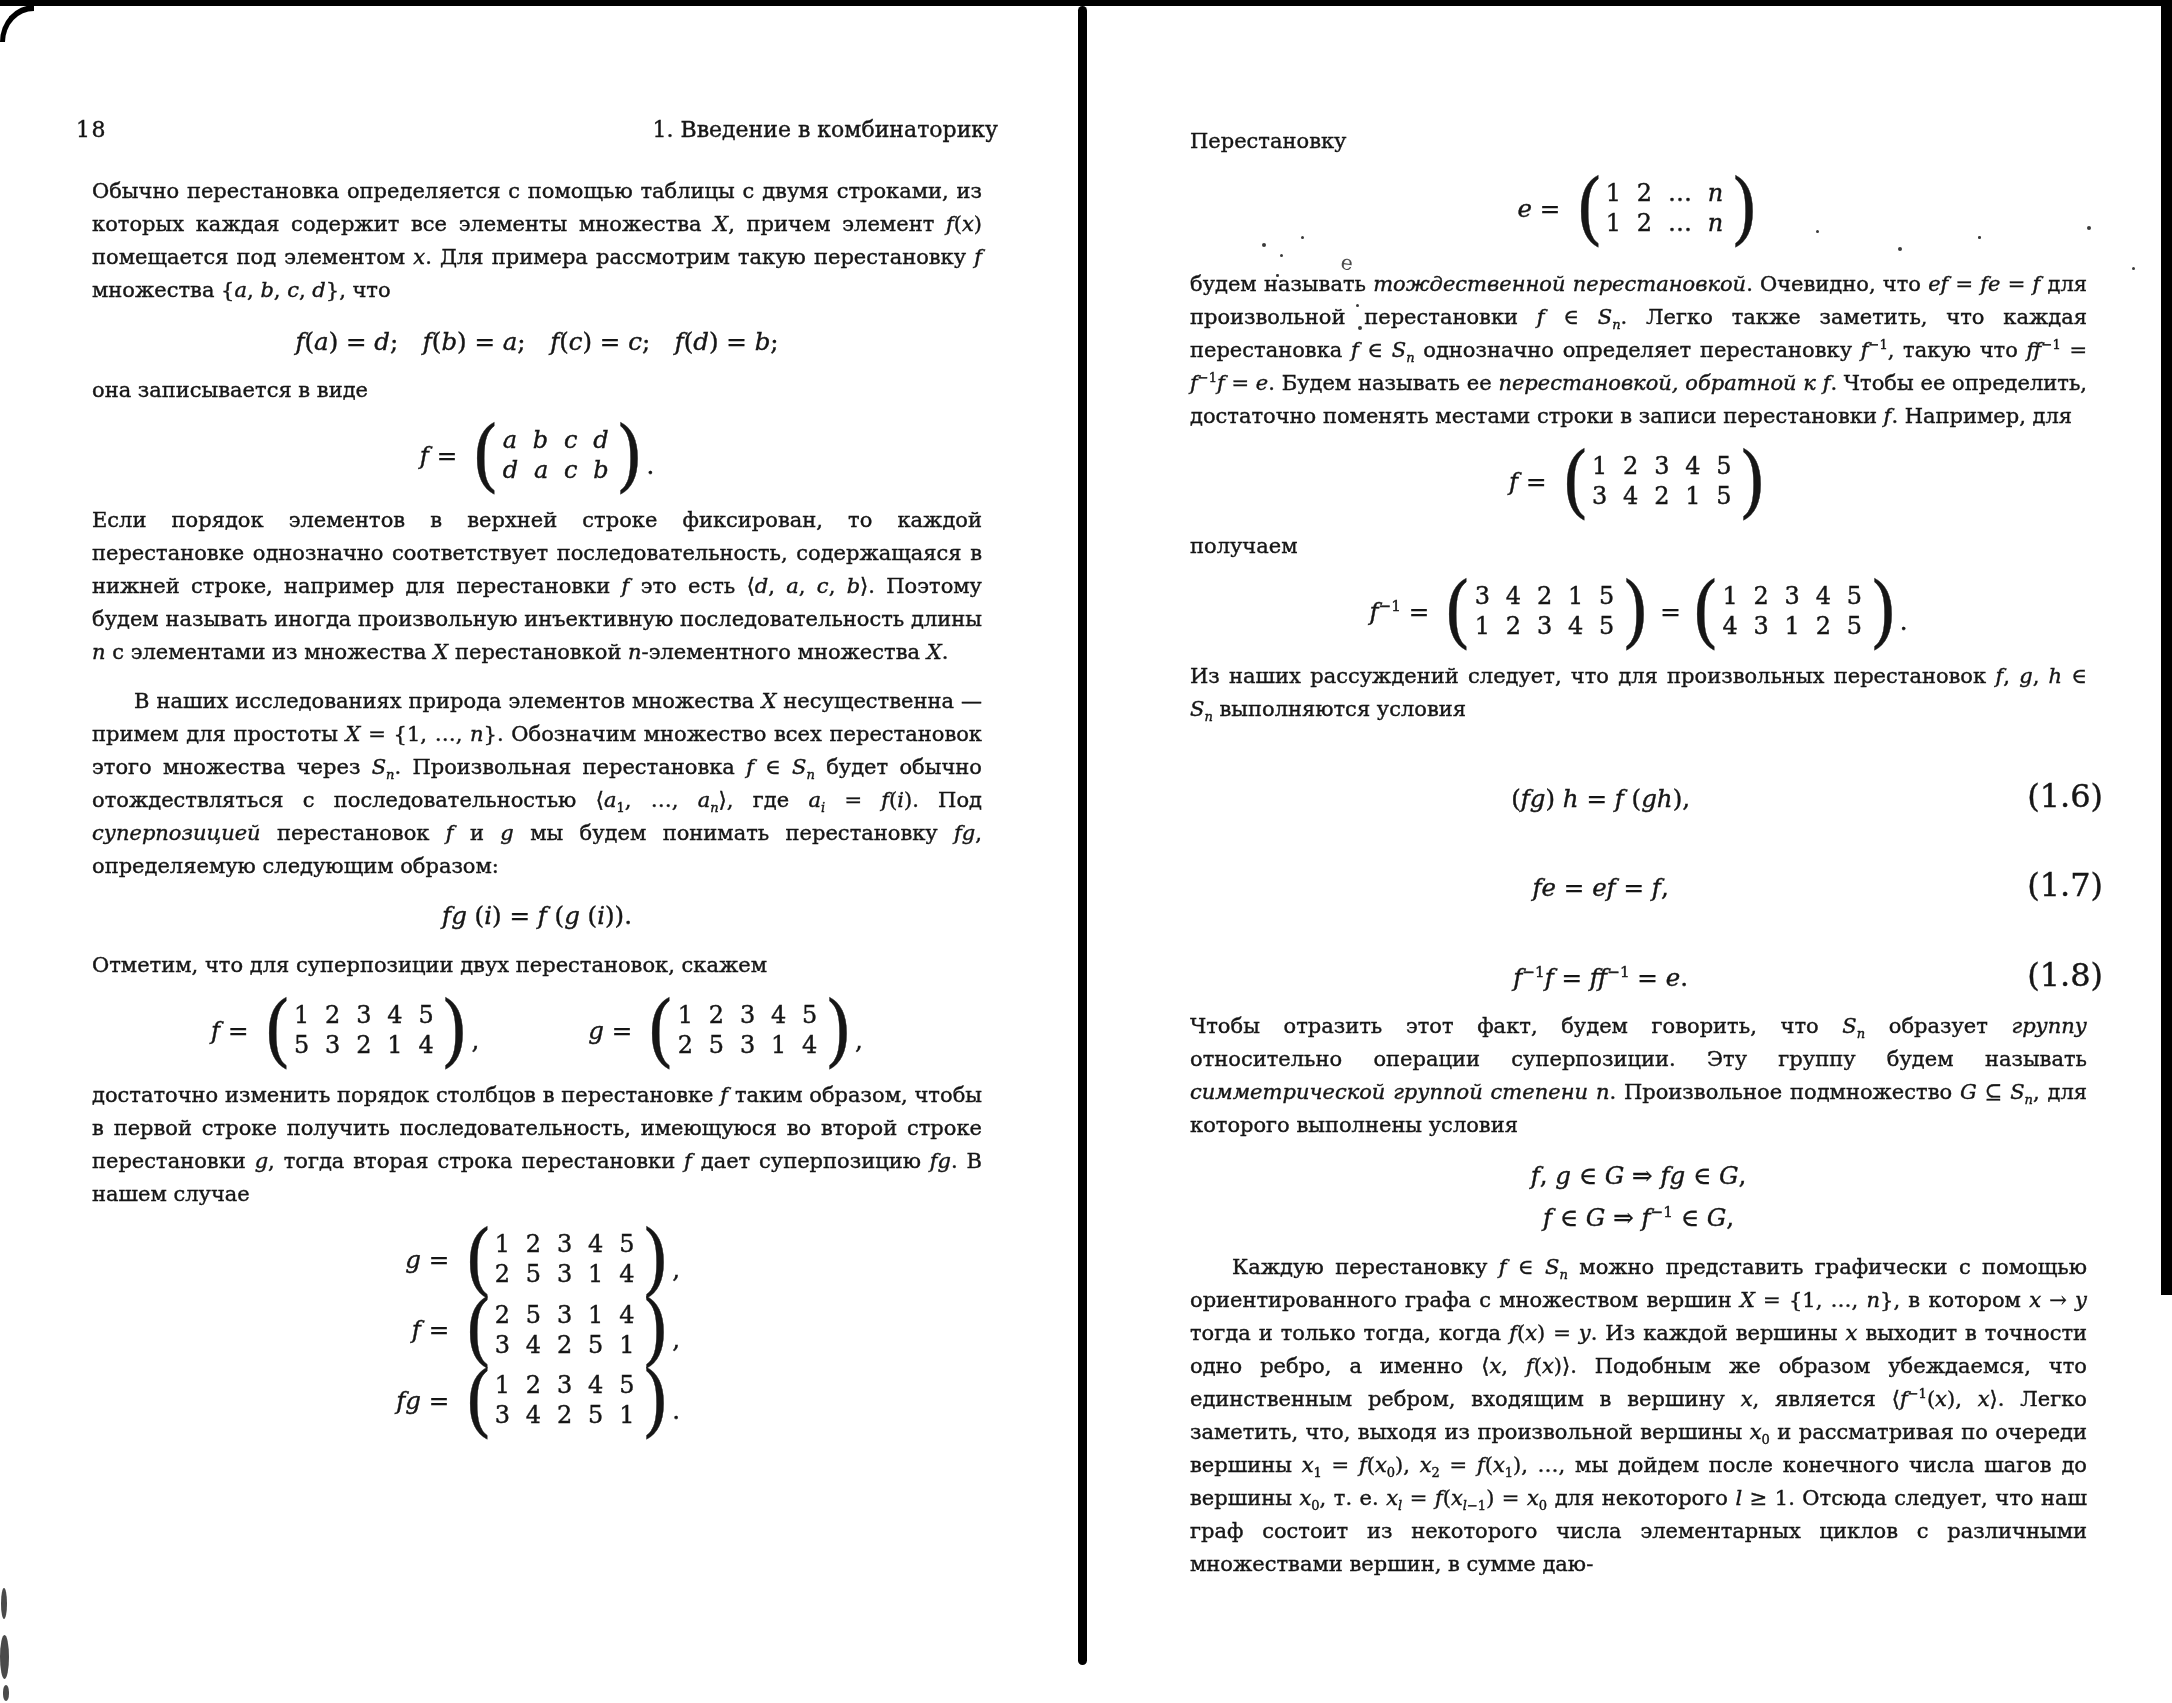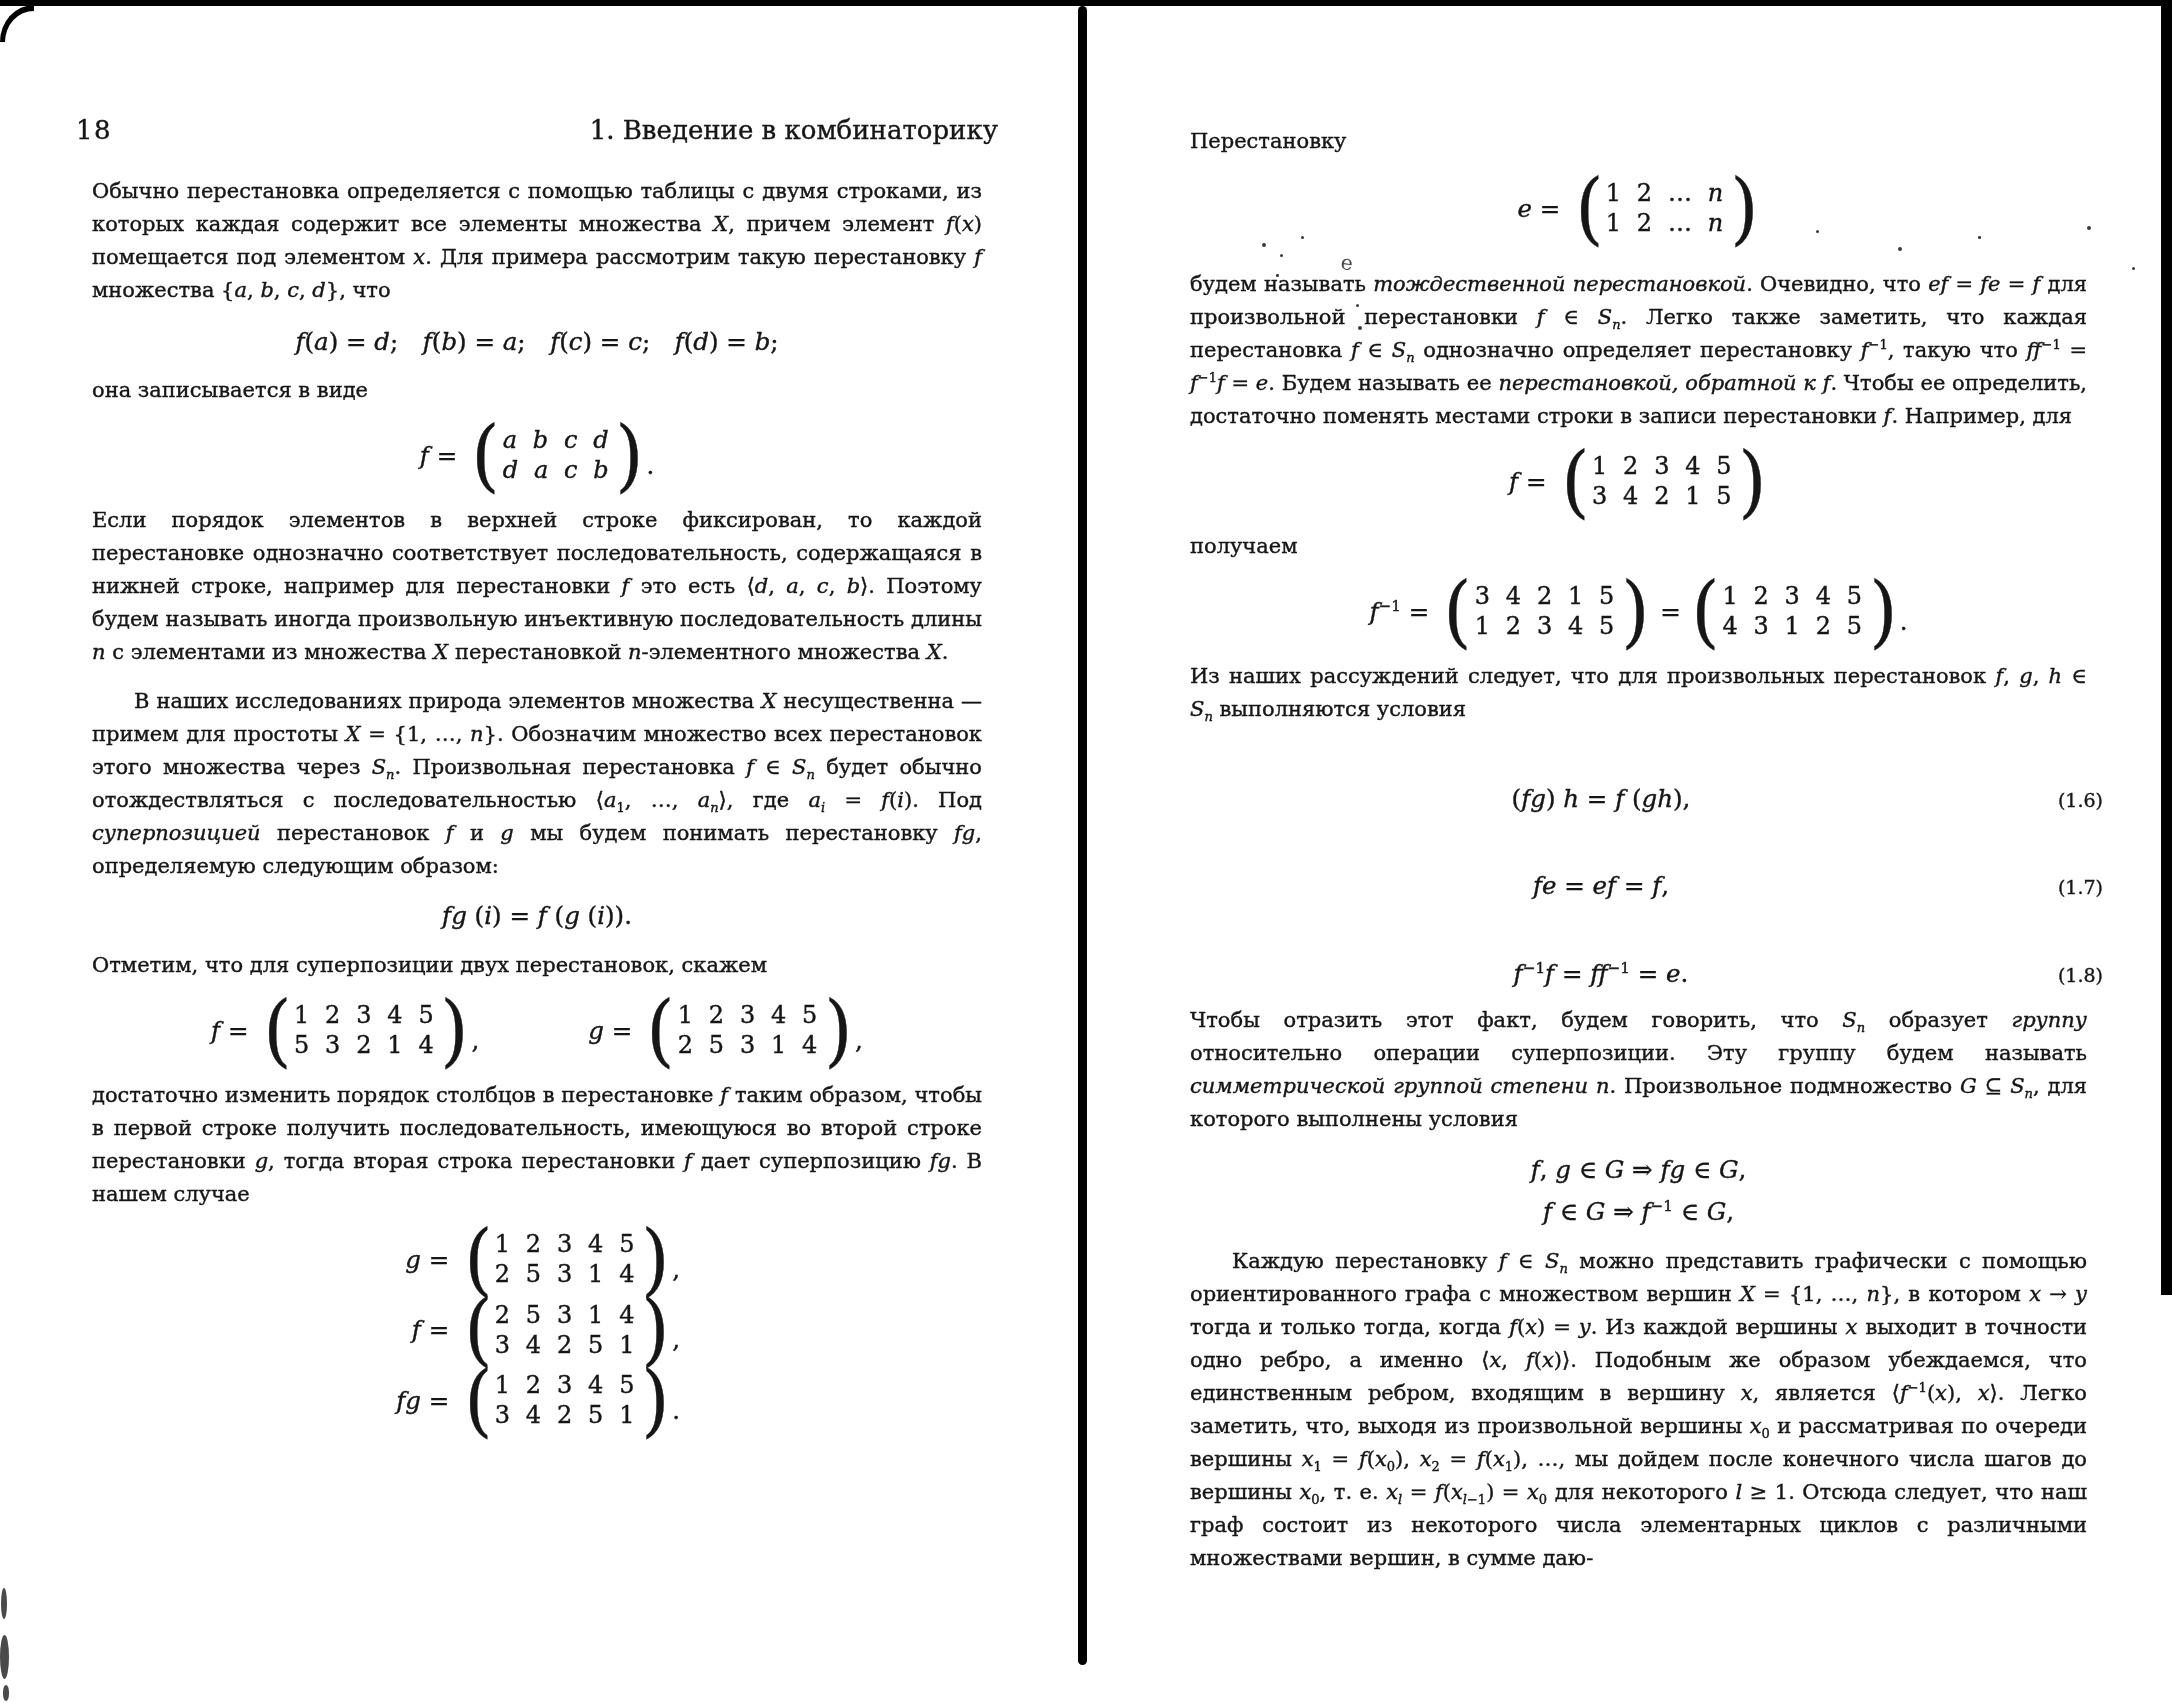--- a/index.html
+++ b/index.html
@@ -19,21 +19,21 @@
   .right-strip{left:2161px;top:0;width:11.6px;height:1295px;}
   .blob{border-radius:50%;background:#2a2a2a;opacity:.85;}
   .dot{position:absolute;border-radius:50%;background:#3a3a3a;}
   .noise-char{position:absolute;background:none;color:#4a4a4a;
     font-size:20.4px;transform:rotate(8deg);letter-spacing:4.1px;}
   
   .page{position:absolute;-webkit-text-stroke:0.4px #161616;}
   .page-left{left:76px;top:115px;width:922px;}
   .page-right{left:1174px;top:109px;width:929px;}
   .pagehead{display:flex;justify-content:space-between;align-items:baseline;
-    font-size:26px;line-height:30px;}
+    font-size:22px;line-height:30px;}
   .page-left  .pagehead{margin-bottom:30px;}
   .page-right .pagehead{margin-bottom:34px;}
   .pnum{letter-spacing:1.4px;}
   p{margin:16px;font-size:21px;line-height:33px;}
   .just{text-align:justify;}
   .indent{text-indent:42px;}
   .ab{font-family:"DejaVu Sans",sans-serif;}
   sub{font-size:62%;line-height:0;}
   sup{font-size:62%;line-height:0;}
   
@@ -47,21 +47,21 @@
   .mlabel{margin-right:5.5px;font-size:24.5px;white-space:pre;}
   .lp,.rp{font-size:79px;line-height:65px;height:65px;display:inline-block;
     transform:scaleX(.9);font-weight:400;}
   .mrows{display:inline-flex;flex-direction:column;text-align:center;margin:0 1.4px;}
   .mrow{font-size:24px;line-height:30px;letter-spacing:4.1px;white-space:pre;}
   .mtail{font-size:24.5px;align-self:flex-end;line-height:1;margin:0 0 9.5px 1.4px;}
   .stack .mlabel{display:inline-block;min-width:63px;text-align:right;}
   
   .eqrow{display:flex;align-items:baseline;margin:16.4px 0;}
   .eqf{flex:1;text-align:center;font-size:24.5px;margin-top:42px;}
-  .eqno{font-size:19px;min-width:75px;text-align:right;}
+  .eqno{font-size:32px;min-width:75px;text-align:right;}
 </style>
 </head>
 <body>
 
 <div class="art top-strip"></div>
 <div class="art corner-arc"></div>
 <div class="art gutter"></div>
 <div class="art right-strip"></div>
 <div class="art blob" style="left:1.4px;top:1588px;width:6.1px;height:31px;"></div>
 <div class="art blob" style="left:0;top:1635px;width:8.9px;height:44px;"></div>

